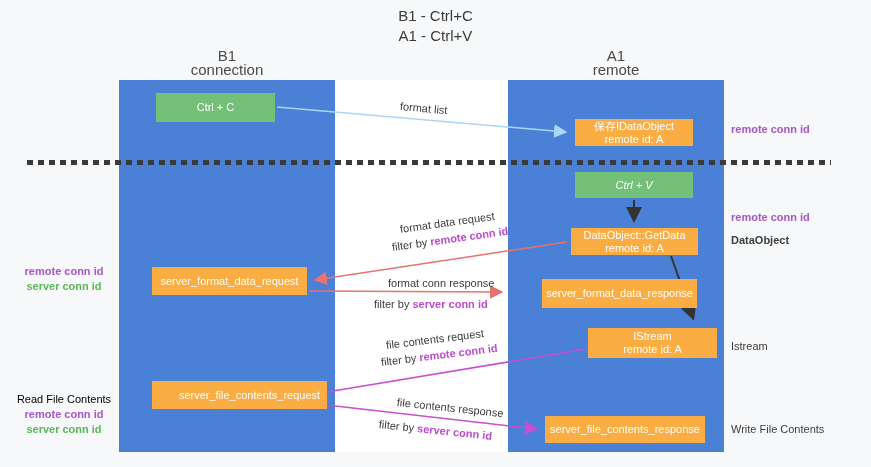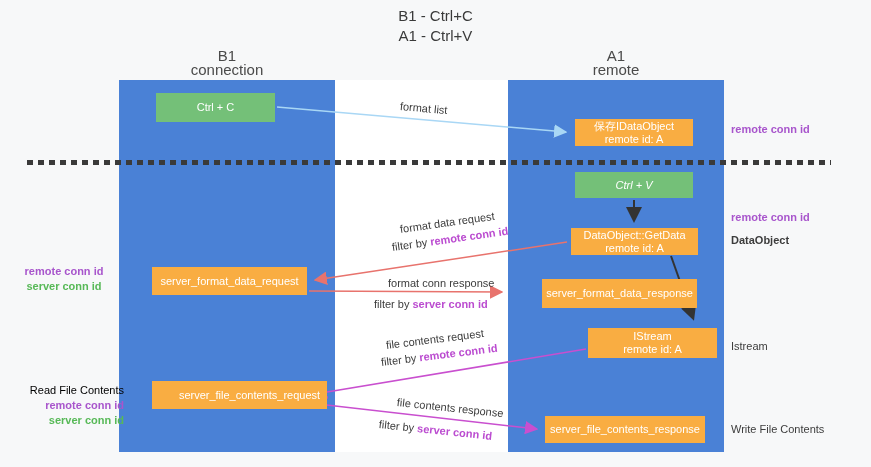--- a/index.html
+++ b/index.html
@@ -138,19 +138,19 @@
   <div class="side purple" style="left:731px;top:211px;">remote conn id</div>
   <div class="side" style="left:731px;top:234px;font-weight:bold;">DataObject</div>
   <div class="side" style="left:731px;top:340px;">Istream</div>
   <div class="side" style="left:731px;top:423px;">Write File Contents</div>
 
   <div class="lgroup" style="top:264px;">
     <div class="purple">remote conn id</div>
     <div class="green-t">server conn id</div>
   </div>
 
-  <div class="lgroup" style="top:383px;text-align:right;">
+  <div class="lgroup" style="top:392px;">
     <div>Read File Contents</div>
     <div class="purple">remote conn id</div>
     <div class="green-t">server conn id</div>
   </div>
 
 </div>
 
 </body></html>

